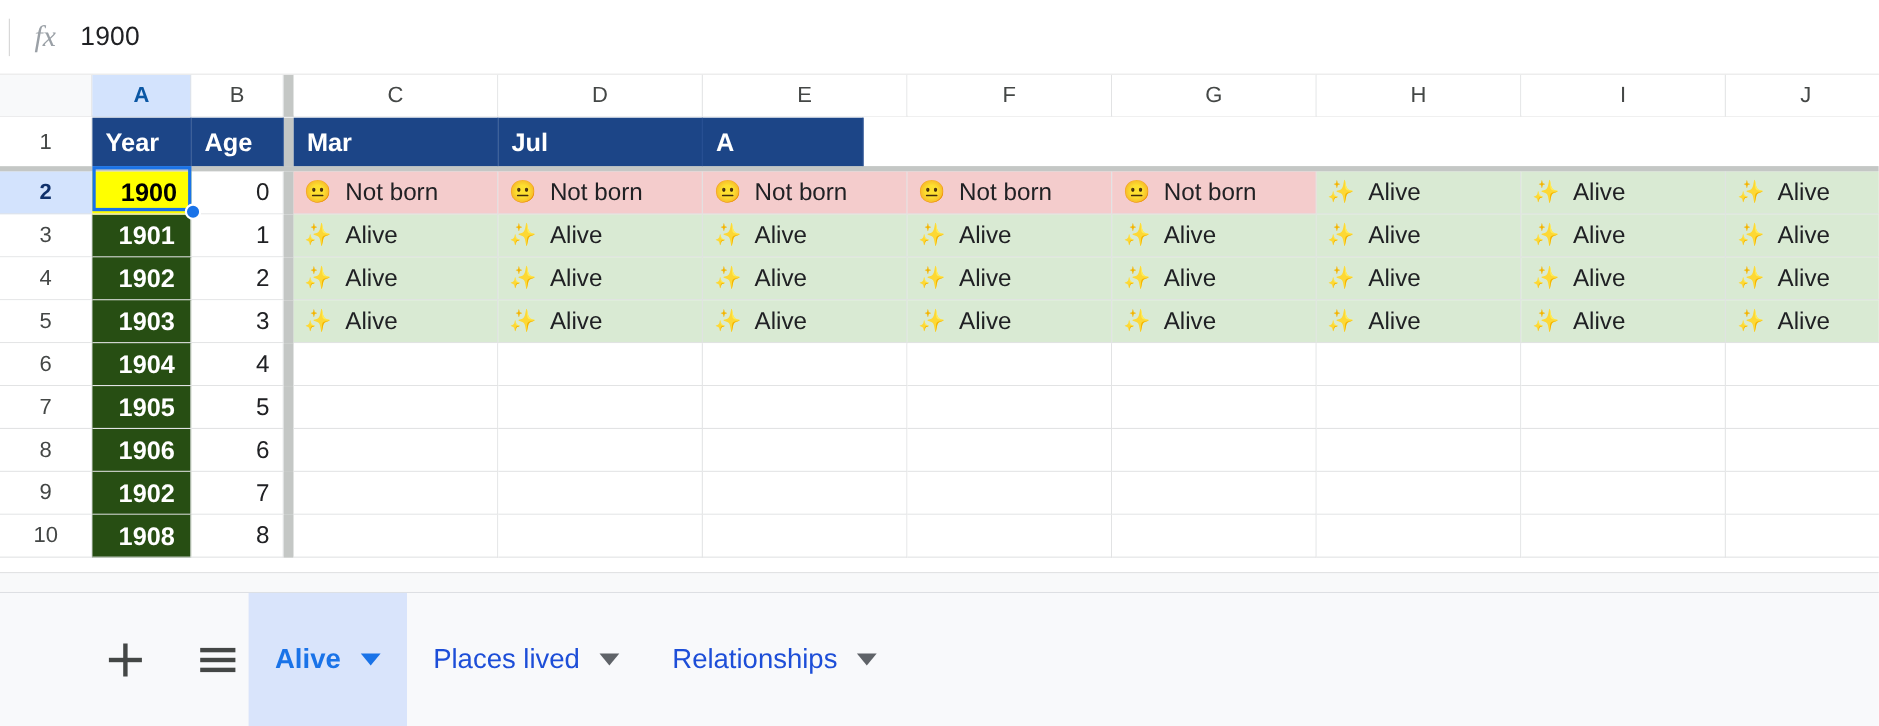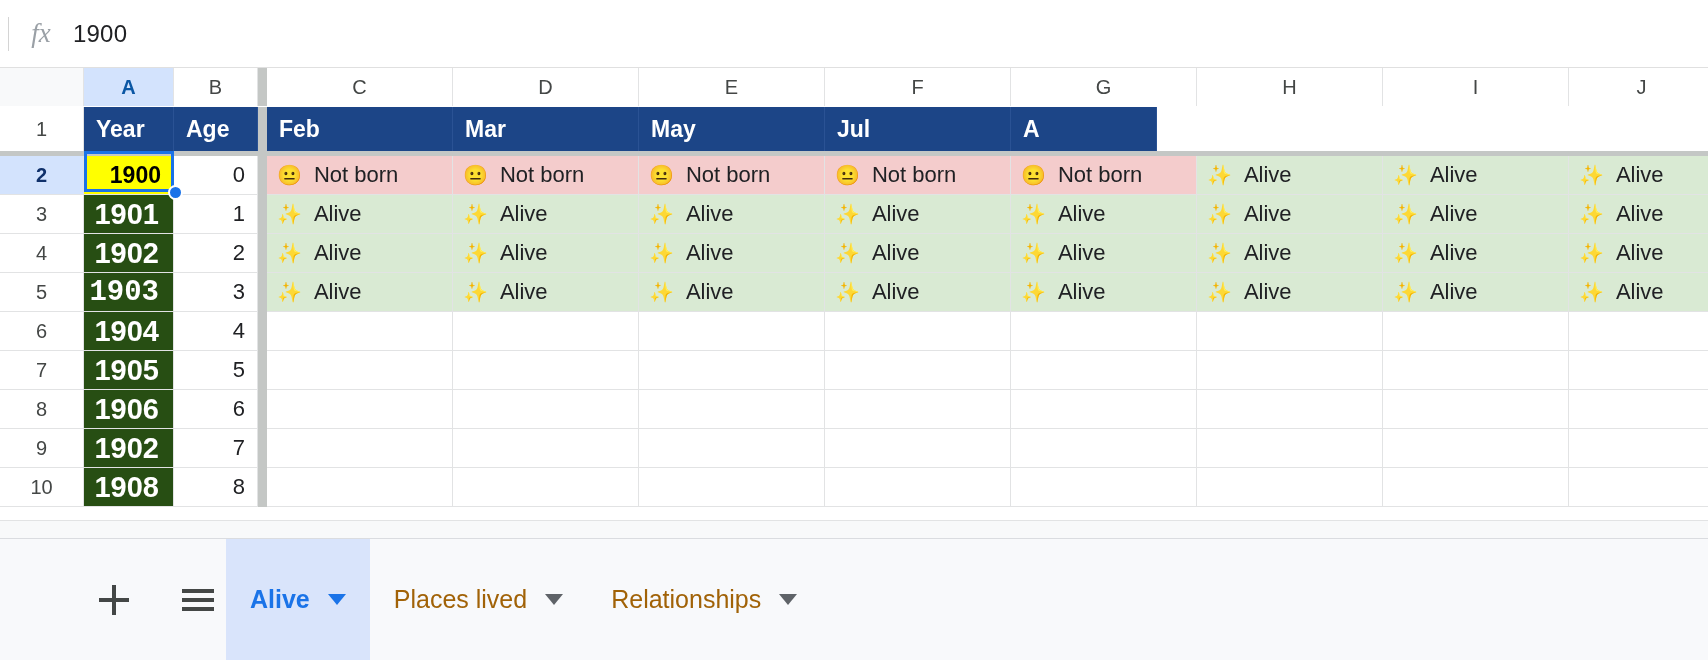--- a/index.html
+++ b/index.html
@@ -149,21 +149,21 @@
     padding-left: 12px;
   }
   .freeze-shadow {
     height: 5px; width: 1708px;
     background: #c4c7c5;
   }
 
   
   .cell.green-year {
     background: #274e13; color: #ffffff;
-    font-weight: bold; font-size: 29px;
+    font-weight: bold; font-size: 23px;
     justify-content: flex-end; padding-right: 14px;
   }
   .cell.yellow-sel {
     background: #ffff00; color: #000000;
     font-weight: bold; font-size: 23px;
     justify-content: flex-end; padding-right: 12px;
     position: relative;
   }
   .cell.notborn { background: #f4cccc; }
   .cell.alive   { background: #d9ead3; }
@@ -232,21 +232,21 @@
     background: #444746;
   }
   .burger-glyph span:nth-child(1) { top: 0; }
   .burger-glyph span:nth-child(2) { top: 9px; }
   .burger-glyph span:nth-child(3) { top: 18px; }
 
   .sheet-tab {
     height: 122px;
     display: flex; align-items: center;
     padding: 0 24px;
-    font-size: 25px; color: #a16207;
+    font-size: 25px; color: #1d4ed8;
     gap: 18px;
     user-select: none;
   }
   .sheet-tab.active {
     background: #d9e4fb;
     color: #1a73e8;
     font-weight: bold;
   }
   .tab-caret {
     width: 0; height: 0;
@@ -282,23 +282,21 @@
     <div class="ch" style="flex:0 0 146px">J</div>
   </div>
 
   <div class="grid-body">
 
     <div class="grid-row hdr-row">
       <div class="rh hdr">1</div>
       <div class="cell hdrcell" style="flex:0 0 90px">Year</div>
       <div class="cell hdrcell" style="flex:0 0 84px">Age</div>
       <div class="freeze-gap"></div>
-      <div class="cell hdrcell" style="flex:0 0 186px">Feb</div>
       <div class="cell hdrcell" style="flex:0 0 186px">Mar</div>
-      <div class="cell hdrcell" style="flex:0 0 186px">May</div>
       <div class="cell hdrcell" style="flex:0 0 186px">Jul</div>
       <div class="cell hdrcell" style="flex:0 0 146px">A</div>
     </div>
 
     <div class="freeze-shadow"></div>
 
     <div id="rows-host">
         <div class="grid-row">
           <div class="rh selected">2</div>
           <div class="cell yellow-sel" style="flex: 0 0 90px;">1900</div>
@@ -408,21 +406,21 @@
             <span class="emoji">✨</span>
             <span>Alive</span>
           </div>
           <div class="cell alive" style="flex: 0 0 146px;">
             <span class="emoji">✨</span>
             <span>Alive</span>
           </div>
         </div>
         <div class="grid-row">
           <div class="rh">5</div>
-          <div class="cell green-year" style="flex: 0 0 90px; font-family: Liberation Mono, monospace;">1903</div>
+          <div class="cell green-year" style="flex: 0 0 90px;">1903</div>
           <div class="cell num" style="flex: 0 0 84px;">3</div>
           <div class="freeze-gap"></div>
           <div class="cell alive" style="flex: 0 0 186px;">
             <span class="emoji">✨</span>
             <span>Alive</span>
           </div>
           <div class="cell alive" style="flex: 0 0 186px;">
             <span class="emoji">✨</span>
             <span>Alive</span>
           </div>

